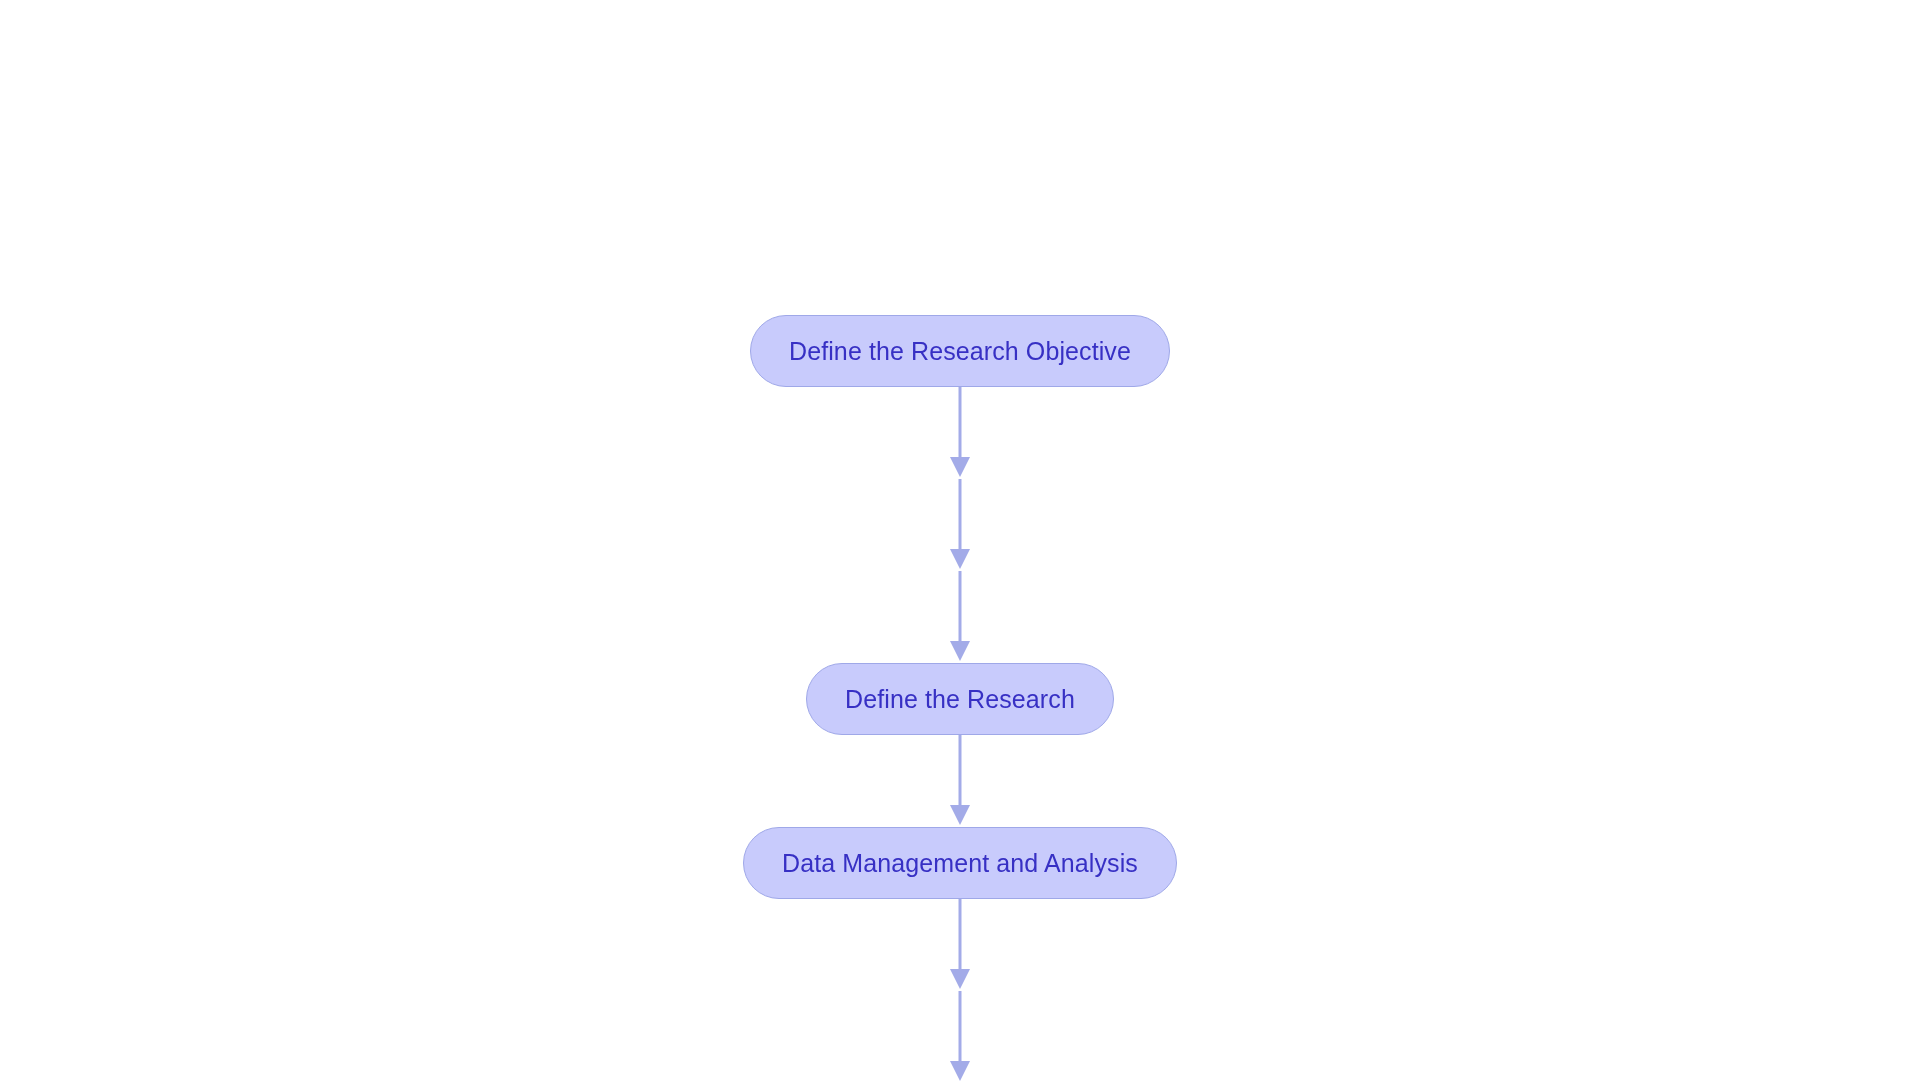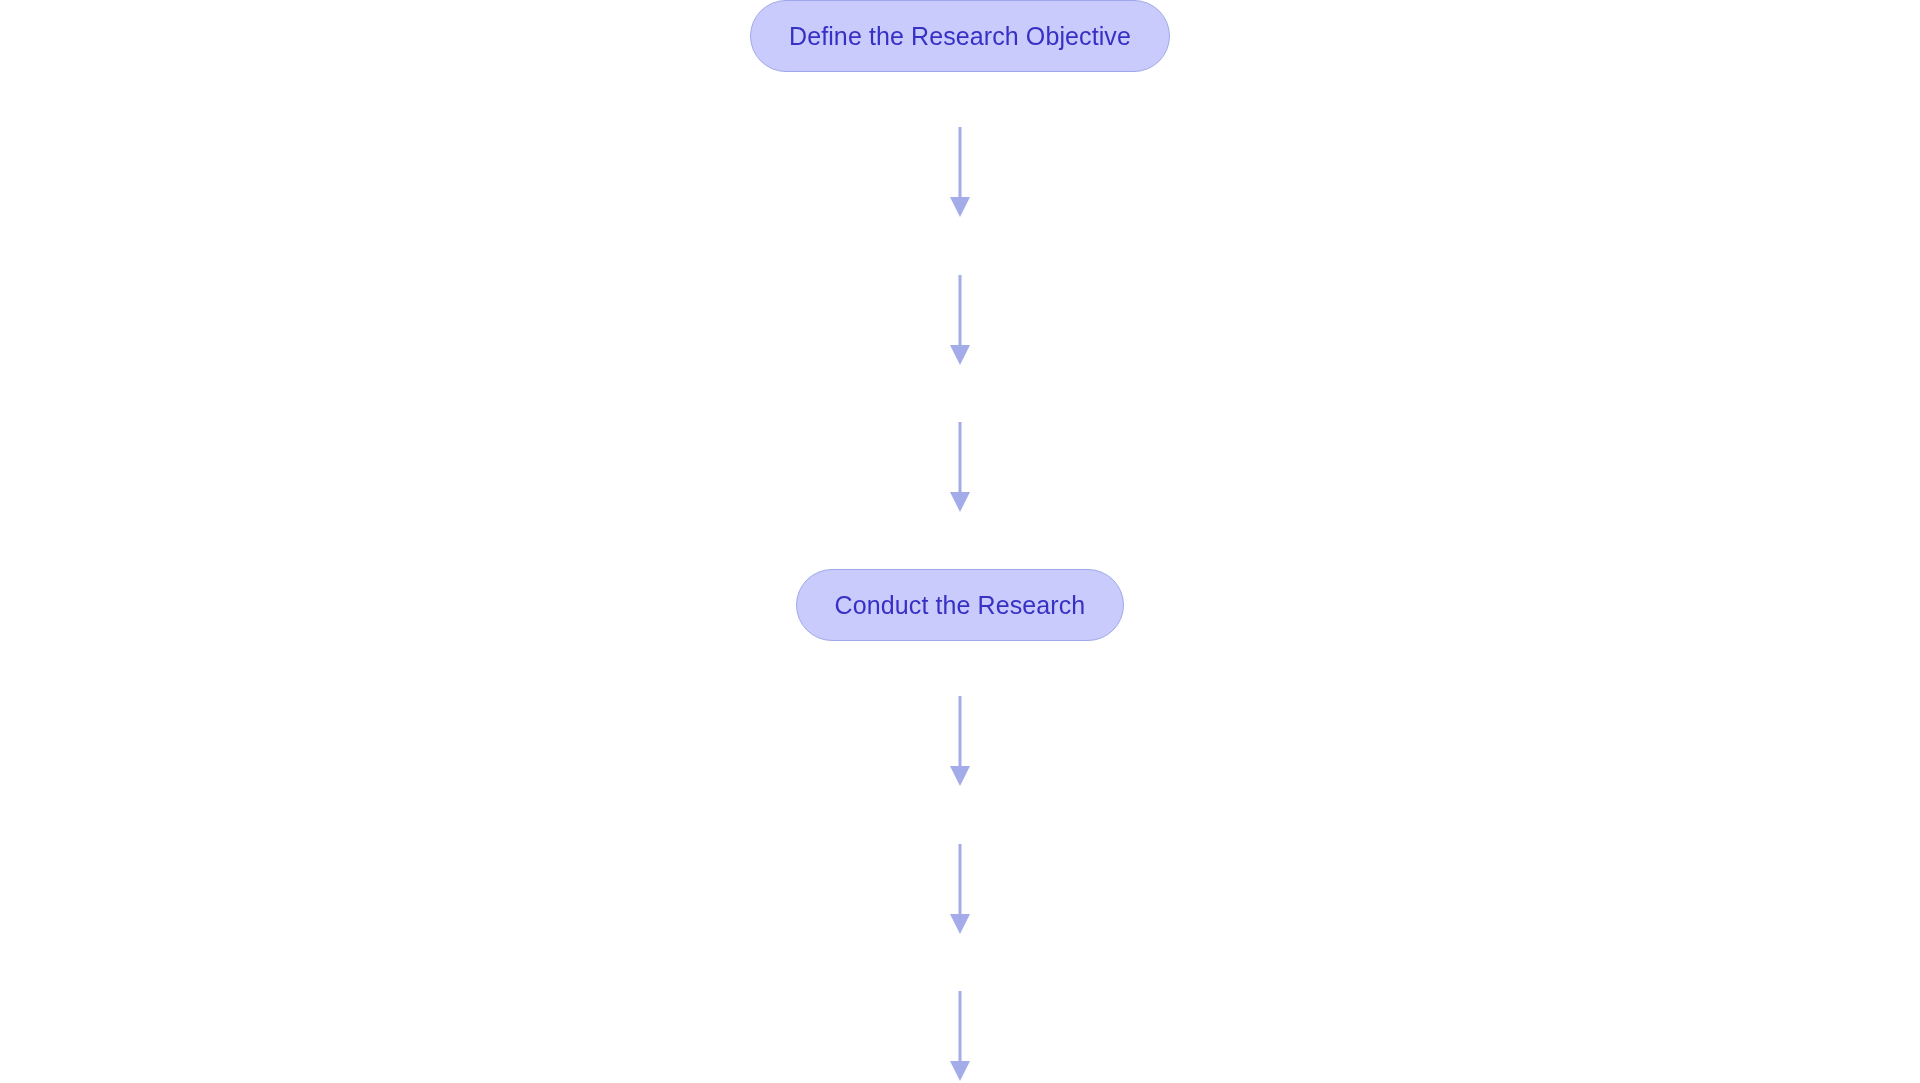--- a/index.html
+++ b/index.html
@@ -24,21 +24,21 @@
 
   .flow-column {
     position: absolute;
     left: 0;
     top: 0;
     width: 1920px;
     height: 1083px;
     display: flex;
     flex-direction: column;
     align-items: center;
-    justify-content: space-between;
+    justify-content: flex-end;
   }
 
   .flow-node {
     box-sizing: border-box;
     height: 72px;
     border-radius: 999px;
     background: #c8cbfc;
     border: 1.4px solid #9fa8e8;
     display: flex;
     align-items: center;
@@ -92,28 +92,31 @@
       <polygon points="10,70 30,70 20,90"></polygon>
     </svg>
 
 
     <svg class="flow-connector" viewBox="0 0 40 92">
       <line x1="20" y1="0" x2="20" y2="72"></line>
       <polygon points="10,70 30,70 20,90"></polygon>
     </svg>
 
     <div class="flow-node">
-      <span class="flow-node-label">Conduct the Research</span>
+      <span class="flow-node-label">Define the Research</span>
     </div>
 
     <svg class="flow-connector" viewBox="0 0 40 92">
       <line x1="20" y1="0" x2="20" y2="72"></line>
       <polygon points="10,70 30,70 20,90"></polygon>
     </svg>
 
+    <div class="flow-node">
+      <span class="flow-node-label">Data Management and Analysis</span>
+    </div>
 
     <svg class="flow-connector" viewBox="0 0 40 92">
       <line x1="20" y1="0" x2="20" y2="72"></line>
       <polygon points="10,70 30,70 20,90"></polygon>
     </svg>
 
 
     <svg class="flow-connector" viewBox="0 0 40 92">
       <line x1="20" y1="0" x2="20" y2="72"></line>
       <polygon points="10,70 30,70 20,90"></polygon>

